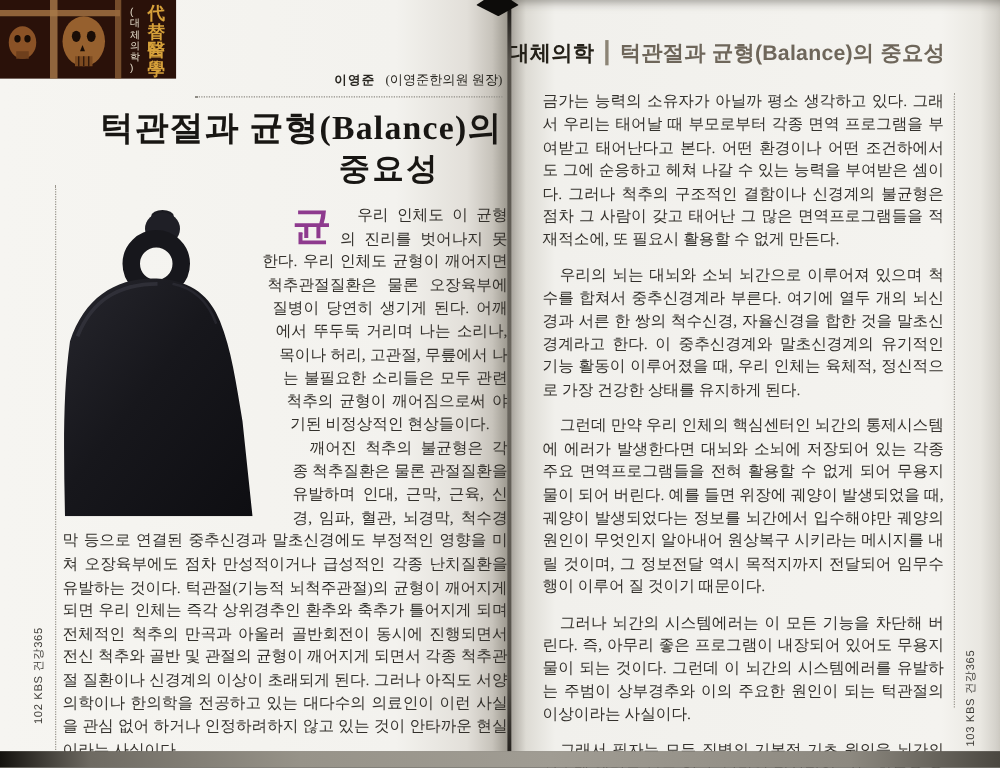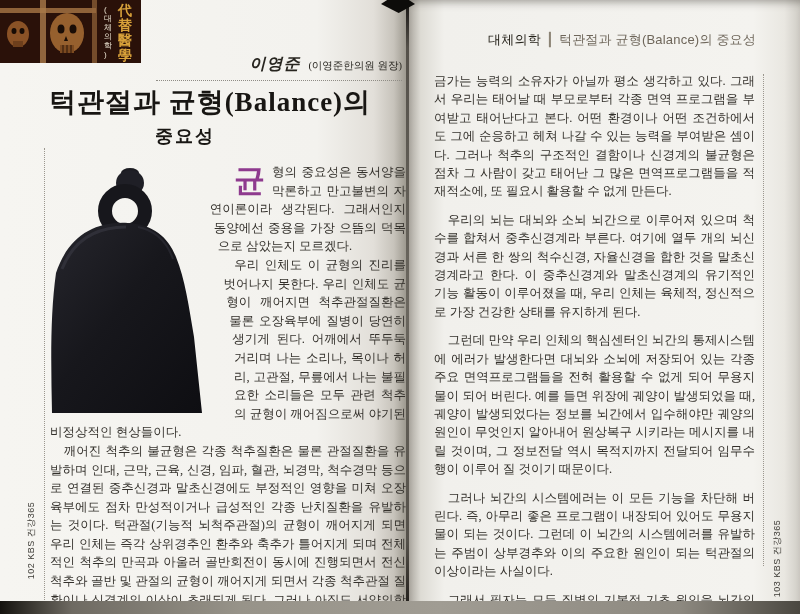--- a/index.html
+++ b/index.html
@@ -29,48 +29,48 @@
   .book-bottom{
     position:absolute;left:0;top:601px;width:800px;height:13px;
     background:linear-gradient(90deg,#14120e 0%,#6e6a62 9%,#979389 30%,#a09c93 55%,#8d8980 85%,#4a4740 100%);
   }
   
   .cover-art{position:absolute;left:0;top:0;width:141px;height:45px;}
   .author-line{
     position:absolute;left:156px;top:54px;width:246px;text-align:right;
     border-bottom:1px dotted #8f8c85;padding-bottom:5px;color:#27251f;
   }
-  .author-name{font-size:16px;font-style:italic;font-weight:bold;letter-spacing:1px;}
+  .author-name{font-size:10px;font-weight:bold;letter-spacing:1px;}
   .author-affil{font-size:10.5px;margin-left:4px;}
   .article-title{
-    position:absolute;left:18px;top:85px;width:384px;text-align:center;
+    position:absolute;left:18px;top:85px;width:384px;text-align:right;
     font-weight:bold;color:#17151200;color:#181613;line-height:34px;
   }
   .article-title .t1{font-size:27px;letter-spacing:1px;display:block;}
-  .article-title .t2{font-size:18px;letter-spacing:2px;display:block;padding-right:50px;}
+  .article-title .t2{font-size:25px;letter-spacing:2px;display:block;padding-right:50px;}
   .left-body{
     position:absolute;left:50px;top:163px;width:356px;
     font-size:12.5px;line-height:18.6px;color:#33302b;text-align:justify;
   }
   .left-body p{margin:0;text-indent:1.1em;}
   .left-body p.opening{text-indent:0;}
   .bell-float{
     float:left;width:192px;height:250px;margin:2px 0 0 -8px;
     shape-outside:polygon(0 0,118px 0,126px 34px,150px 58px,158px 95px,164px 135px,172px 185px,182px 250px,0 250px);
     shape-margin:10px;
   }
   .dropcap{
     float:left;font-size:31px;line-height:30px;font-weight:bold;
     margin:3px 7px 0 0;
   }
   
   .page-header{
     position:absolute;top:31px;right:44px;white-space:nowrap;
     font-family:"Liberation Sans","DejaVu Sans",sans-serif;
-    font-size:13px;font-weight:normal;color:#6e665a;letter-spacing:.2px;
+    font-size:17px;font-weight:bold;color:#6e665a;letter-spacing:.2px;
   }
   .page-header .sec{color:#242119;}
   .page-header .sep{color:#8c8475;margin:0 5px;}
   .right-body{
     position:absolute;left:15px;top:62px;width:341px;
     font-size:12.5px;line-height:18.4px;color:#33302b;text-align:justify;
   }
   .right-body p{margin:10px;text-indent:1.1em;}
   .right-body p:first-child{text-indent:0;}
   
@@ -144,21 +144,21 @@
         <ellipse cx="88" cy="18" rx="14" ry="13" fill="#1f1f26"></ellipse>
 
         <circle cx="83" cy="46" r="20" fill="none" stroke="#17171c" stroke-width="14"></circle>
 
         <path d="M14,108 C26,72 52,56 86,58 C112,60 126,72 134,92 C143,114 147,142 152,172 L160,248 L10,248 C9,200 8,150 14,108 Z" fill="url(#bellG)"></path>
 
         <path d="M20,104 C32,74 54,62 84,62" fill="none" stroke="#3b3b45" stroke-width="3" opacity=".6"></path>
         <path d="M96,62 C116,66 126,80 131,94" fill="none" stroke="#34343d" stroke-width="2" opacity=".5"></path>
       </svg>
     </div>
-    <p class="opening"><span class="dropcap" style="color: rgb(142, 58, 142);">균</span><span>형의 중요성은 동서양을 막론하고 만고불변의 자연이론이라 생각된다. 그래서인지 동양에선 중용을 가장 으뜸의 덕목으로 삼았는지 모르겠다.</span></p>
+    <p class="opening"><span class="dropcap" style="color: rgb(142, 58, 142);">균</span></p>
     <p>우리 인체도 이 균형의 진리를 벗어나지 못한다. 우리 인체도 균형이 깨어지면 척추관절질환은 물론 오장육부에 질병이 당연히 생기게 된다. 어깨에서 뚜두둑 거리며 나는 소리나, 목이나 허리, 고관절, 무릎에서 나는 불필요한 소리들은 모두 관련 척추의 균형이 깨어짐으로써 야기된 비정상적인 현상들이다.</p><p>깨어진 척추의 불균형은 각종 척추질환은 물론 관절질환을 유발하며 인대, 근막, 근육, 신경, 임파, 혈관, 뇌경막, 척수경막 등으로 연결된 중추신경과 말초신경에도 부정적인 영향을 미쳐 오장육부에도 점차 만성적이거나 급성적인 각종 난치질환을 유발하는 것이다. 턱관절(기능적 뇌척주관절)의 균형이 깨어지게 되면 우리 인체는 즉각 상위경추인 환추와 축추가 틀어지게 되며 전체적인 척추의 만곡과 아울러 골반회전이 동시에 진행되면서 전신 척추와 골반 및 관절의 균형이 깨어지게 되면서 각종 척추관절 질환이나 신경계의 이상이 초래되게 된다. 그러나 아직도 서양의학이나 한의학을 전공하고 있는 대다수의 의료인이 이런 사실을 관심 없어 하거나 인정하려하지 않고 있는 것이 안타까운 현실이라는 사실이다.</p><span></span>
   </div>
 
   <div class="dotted-v rule-left"></div>
   <div class="plabel plabel-left">102 KBS 건강365</div>
 </div>
 
 <div class="right-page">
 
   <div class="page-header">

